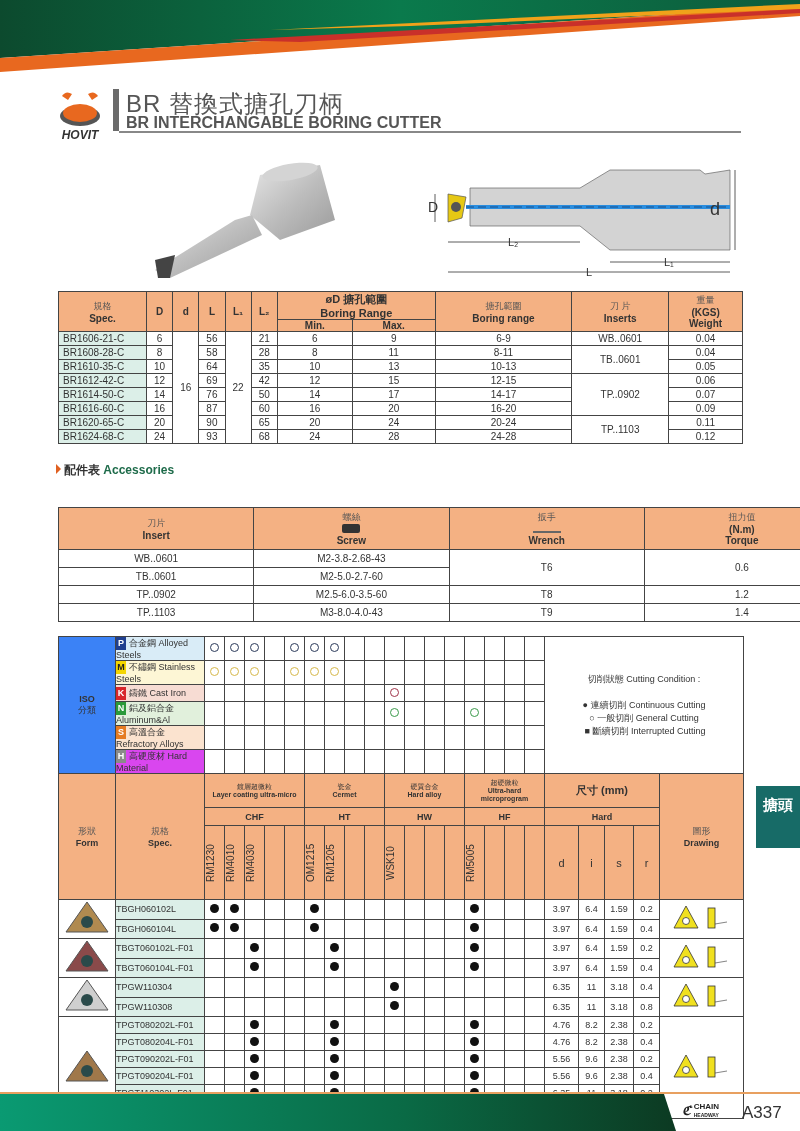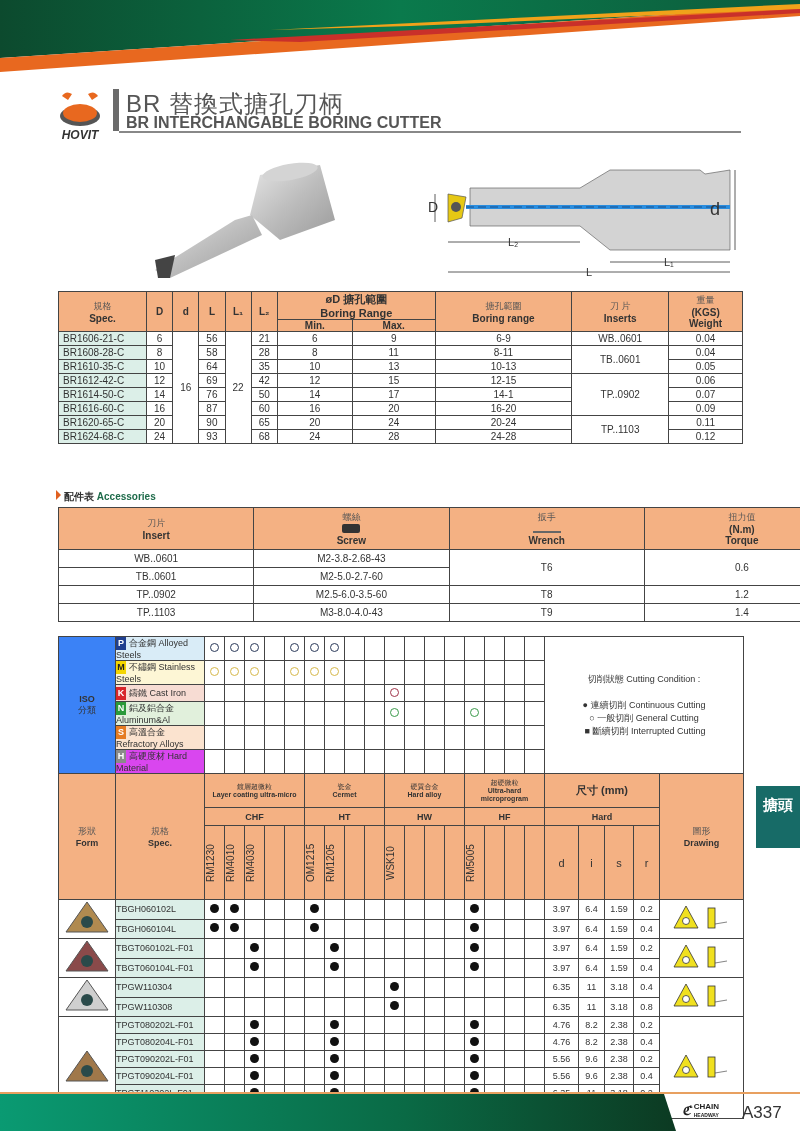--- a/index.html
+++ b/index.html
@@ -13,21 +13,21 @@
 .title-line{position:absolute;left:119px;top:131px;width:622px;height:2px;background:#888}
 .photo{position:absolute;left:140px;top:160px;width:220px;height:130px}
 .diagram{position:absolute;left:400px;top:160px;width:340px;height:120px}
 table{border-collapse:collapse;position:absolute}
 td,th{border:1px solid #444;font-weight:normal;text-align:center;font-size:10px;color:#333}
 th{background:#f4b183;font-weight:bold}
 th .cn{font-weight:normal;font-size:9px;color:#555;display:block}
 .spec{background:#dcefe8;text-align:left;padding-left:4px}
 #t1{left:58px;top:291px;width:685px}
 #t1 td{height:14px;font-size:10px}
-.acc-title{position:absolute;left:56px;top:490px;font-size:10px;font-weight:bold;color:#333}
+.acc-title{position:absolute;left:56px;top:462px;font-size:12px;font-weight:bold;color:#333}
 .acc-title .en{color:#1e6b4a}
 .acc-title .tri{display:inline-block;width:0;height:0;border-left:5px solid #e06020;border-top:5px solid transparent;border-bottom:5px solid transparent;margin-right:3px}
 #t2{left:58px;top:507px;width:782px}
 #t2 td{height:18px;font-size:10px}
 #t3{left:58px;top:636px;width:685px;table-layout:fixed}
 #t3 td,#t3 th{font-size:9px;height:17px;padding:0}
 .iso-lbl{background:#3b82f6;font-weight:bold;font-size:13px;color:#333}
 .mat{text-align:left;font-size:6px;padding-left:2px}
 .badge{display:inline-block;width:10px;height:13px;color:#fff;font-weight:bold;font-size:9px;text-align:center;line-height:13px;margin-right:3px}
 .vert{writing-mode:vertical-rl;transform:rotate(180deg);font-size:10px;font-weight:normal;height:68px}
@@ -170,21 +170,21 @@
         <td rowspan="3">TP..0902</td>
         <td>0.06</td>
       </tr>
       <tr>
         <td class="spec">BR1614-50-C</td>
         <td>14</td>
         <td>76</td>
         <td>50</td>
         <td>14</td>
         <td>17</td>
-        <td>14-1</td>
+        <td>14-17</td>
         <td>0.07</td>
       </tr>
       <tr>
         <td class="spec">BR1616-60-C</td>
         <td>16</td>
         <td>87</td>
         <td>60</td>
         <td>16</td>
         <td>20</td>
         <td>16-20</td>

